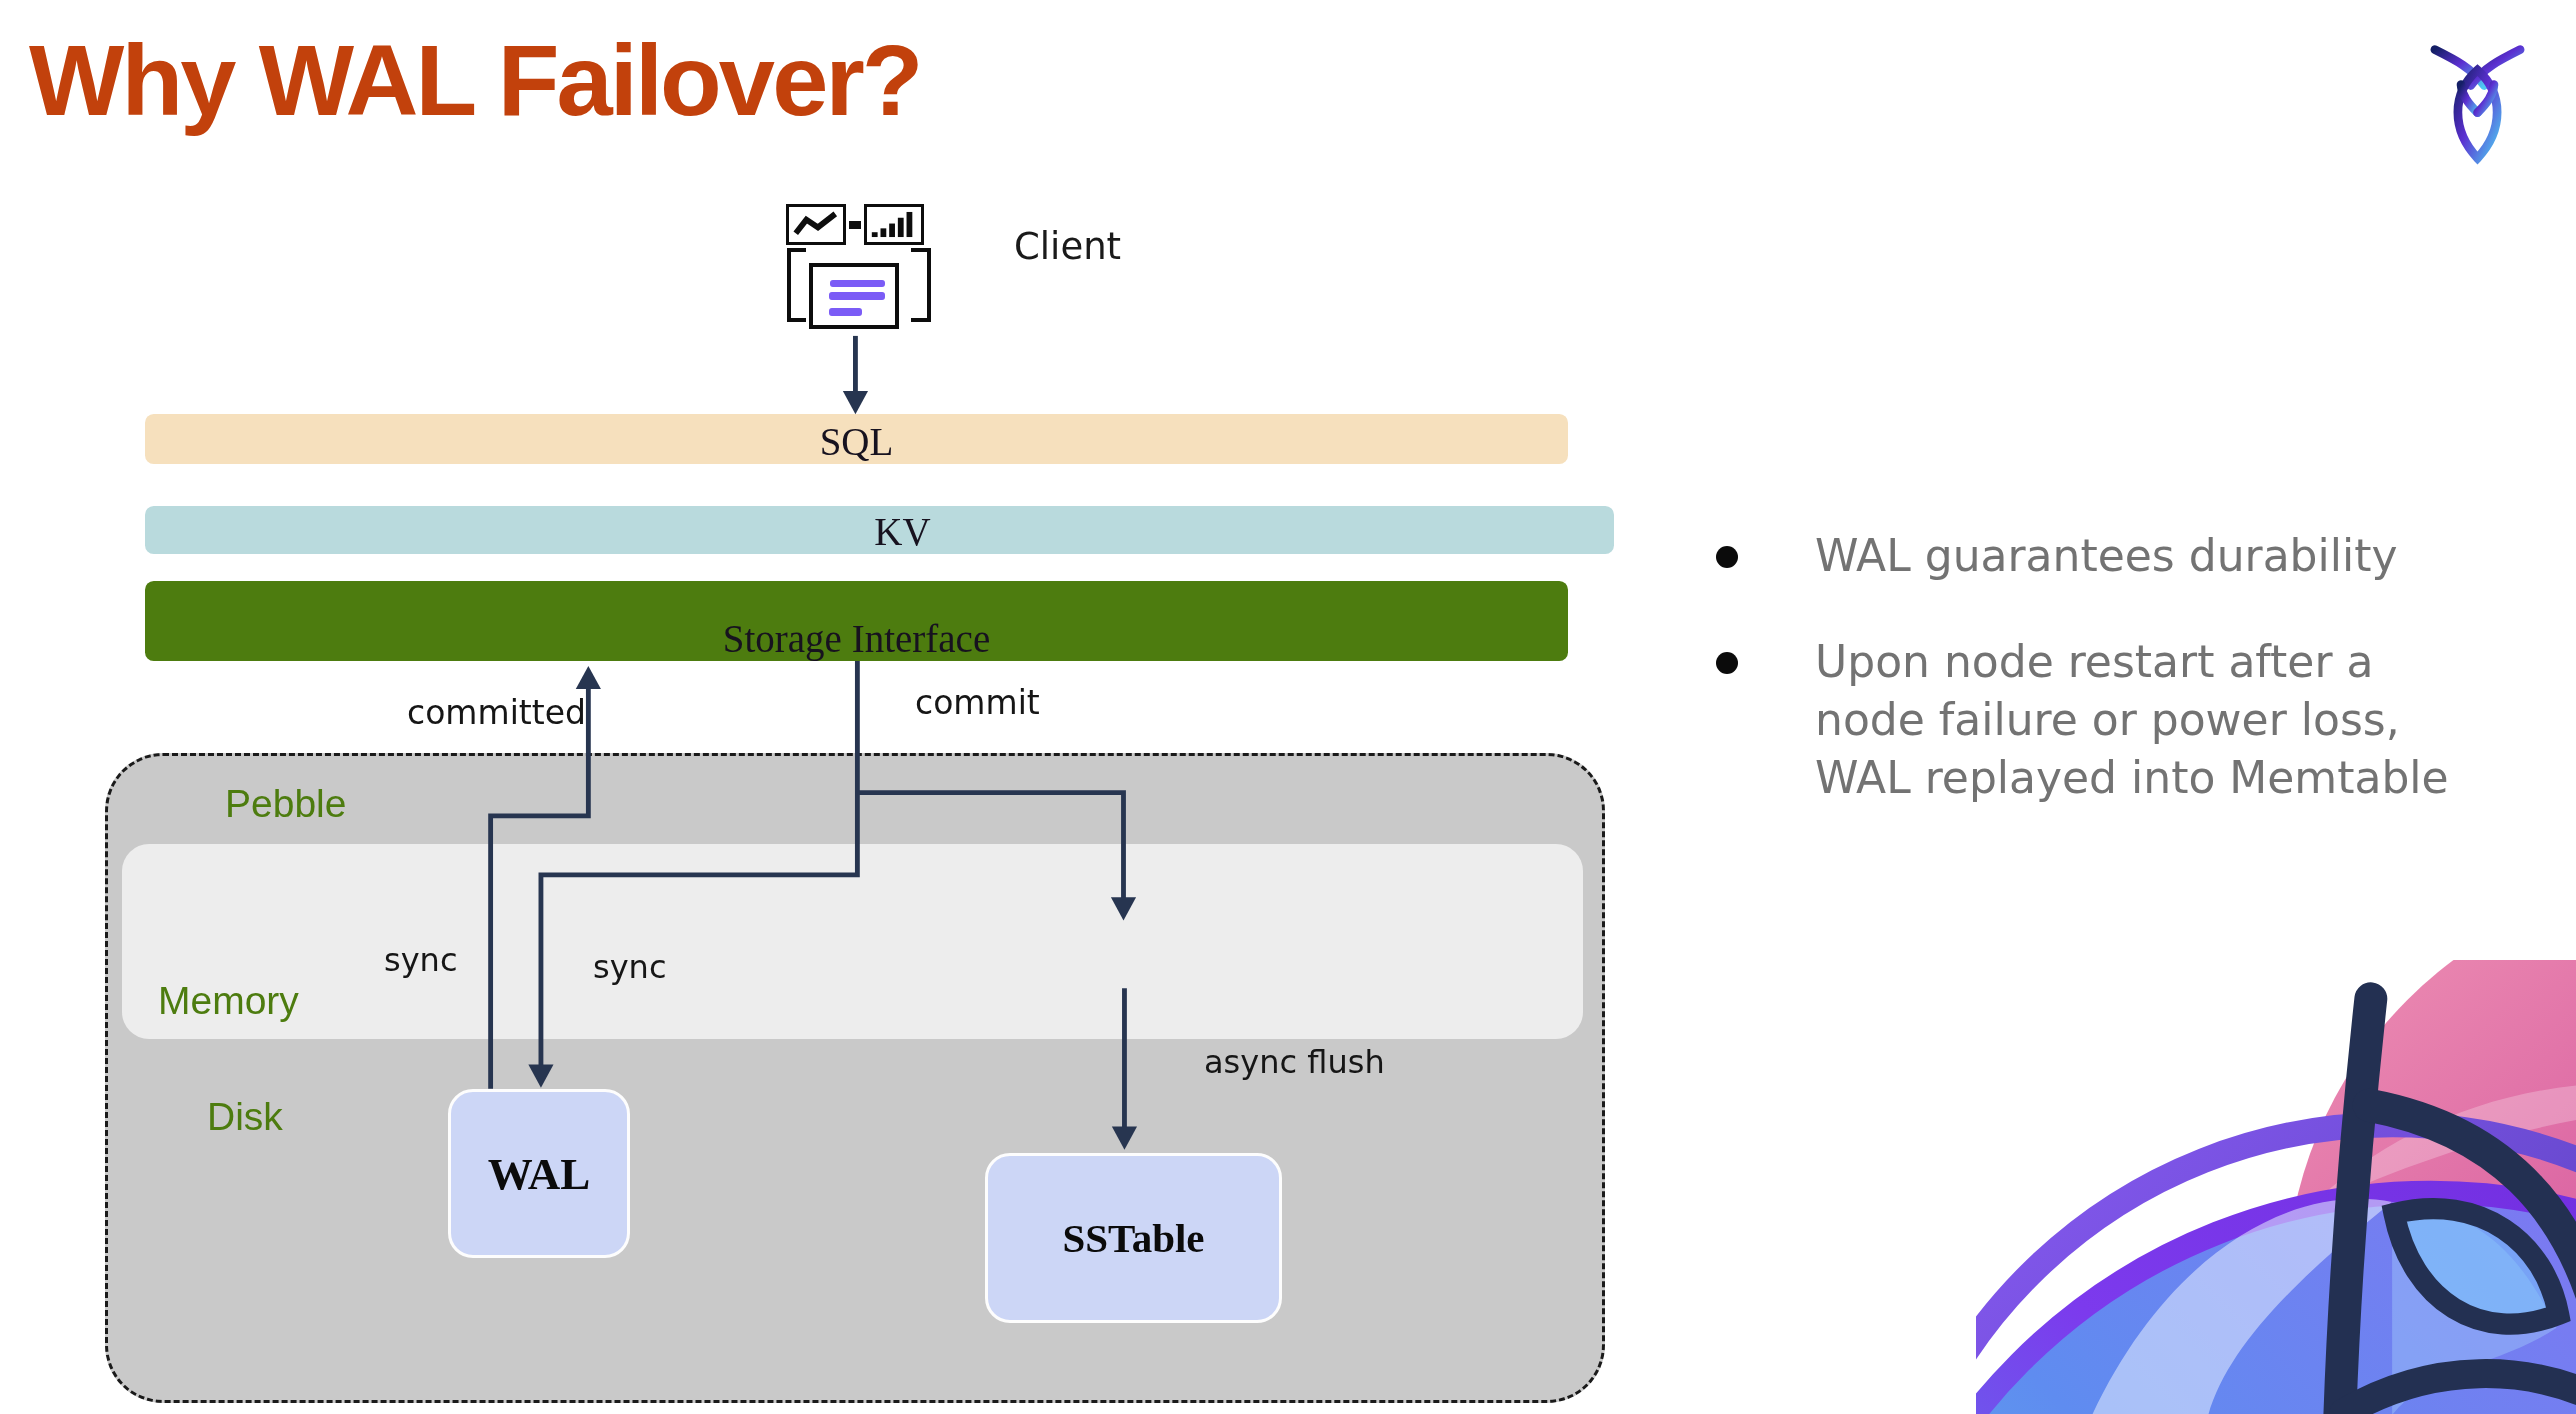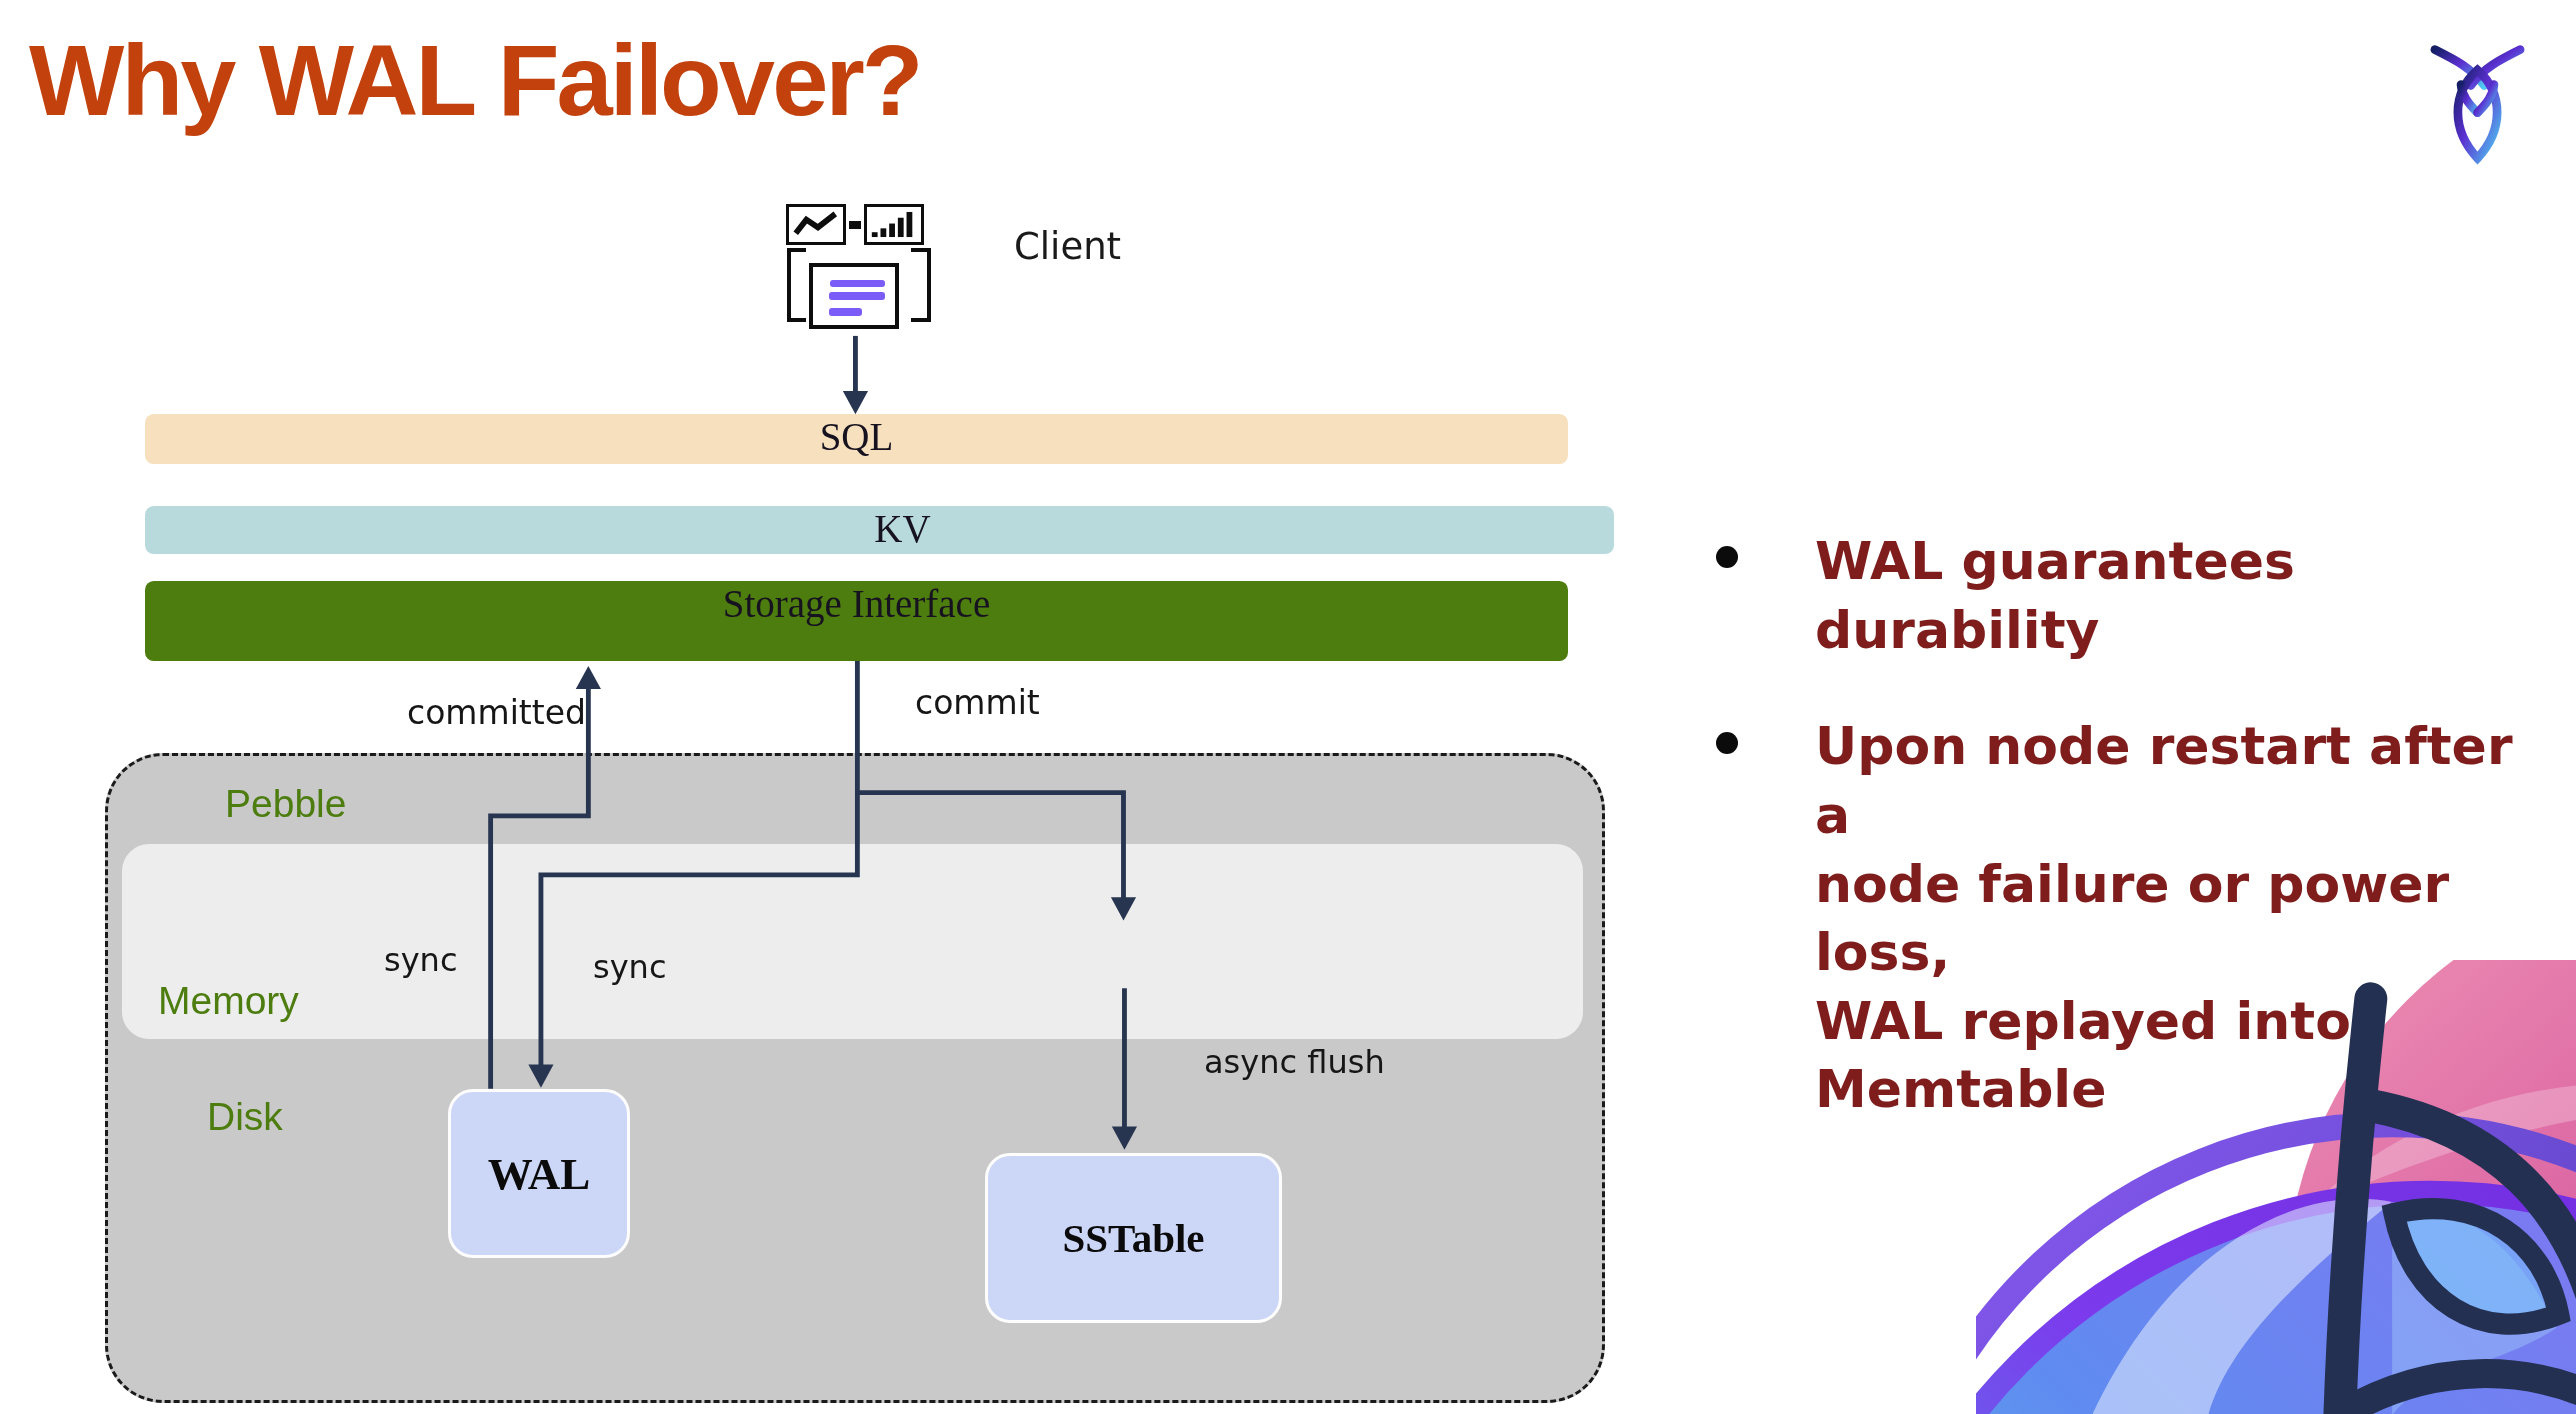--- a/index.html
+++ b/index.html
@@ -16,21 +16,21 @@
   .cg-dash{position:absolute;left:70px;top:23px;width:11.6px;height:7.7px;background:#0d0d0d;}
   .cg-bracket-l{position:absolute;left:7.7px;top:50px;width:15.5px;height:66px;
                 border-left:4.8px solid #0d0d0d;border-top:4.8px solid #0d0d0d;border-bottom:4.8px solid #0d0d0d;}
   .cg-bracket-r{position:absolute;left:132px;top:50px;width:15.5px;height:66px;
                 border-right:4.8px solid #0d0d0d;border-top:4.8px solid #0d0d0d;border-bottom:4.8px solid #0d0d0d;}
   .cg-doc{position:absolute;left:30px;top:65px;width:82px;height:58px;border:4.8px solid #0d0d0d;background:#fff;z-index:2;}
   .cg-line{position:absolute;height:7.7px;background:#7b5cf6;border-radius:2.9px;}
   .client-label{position:absolute;left:1014px;top:225px;font-size:37px;color:#1a1a1a;}
 
   
-  .bar{position:absolute;left:145px;width:1423px;border-radius:8.7px;display:flex;align-items:flex-start;justify-content:center;
+  .bar{position:absolute;left:145px;width:1423px;border-radius:8.7px;display:flex;align-items:flex-end;justify-content:center;
        font-family:"Liberation Serif","DejaVu Serif",serif;font-size:39px;color:#17121f;}
   .bar-sql{top:414px;height:50px;background:#f6e0bd;}
   .bar-kv{top:506px;height:48px;background:#b9dadd;padding-left:46px;}
   .bar-storage{top:581px;height:80px;background:#4d7c0f;}
 
   
   .pebble{position:absolute;left:105px;top:753px;width:1500px;height:650px;background:#c9c9c9;
           border:3.9px dashed #1a1a1a;border-radius:58px;box-sizing:border-box;}
   .memory-band{position:absolute;left:122px;top:844px;width:1461px;height:195px;background:#ededed;border-radius:27px;}
 
@@ -43,21 +43,21 @@
   .node-wal{left:448px;top:1089px;width:182px;height:169px;border:3.9px solid #fdfdfd;border-radius:25px;font-size:45px;}
   .node-memtable{left:985px;top:922px;width:279px;height:65px;border:2.9px solid #b3b3b3;border-radius:13.5px;font-size:41px;}
   .node-sstable{left:985px;top:1153px;width:297px;height:170px;border:3.9px solid #fdfdfd;border-radius:25px;font-size:41px;}
 
   .connectors{position:absolute;left:0;top:0;width:2576px;height:1415px;z-index:2;pointer-events:none;}
 
   
   .bullets{position:absolute;left:1693px;top:527px;width:852px;list-style:none;margin:0;padding:0;}
   .bullet-item{display:flex;align-items:flex-start;margin-bottom:48px;}
   .bullet-dot{flex:0 0 auto;width:22px;height:22px;border-radius:50%;background:#0b0b0b;margin:19.4px 77px 0 23px;}
-  .bullet-text{font-size:52px;line-height:1.32;color:#7f1d1d;white-space:pre-line;font-weight:bold;}
+  .bullet-text{font-size:44px;line-height:1.32;color:#737373;white-space:pre-line;}
 
   .logo{position:absolute;left:2429px;top:41px;}
   .brand-art{position:absolute;right:0;bottom:0;}
 </style>
 </head>
 <body>
 
 <div class="slide">
 
   <div class="title">Why WAL Failover?</div>

